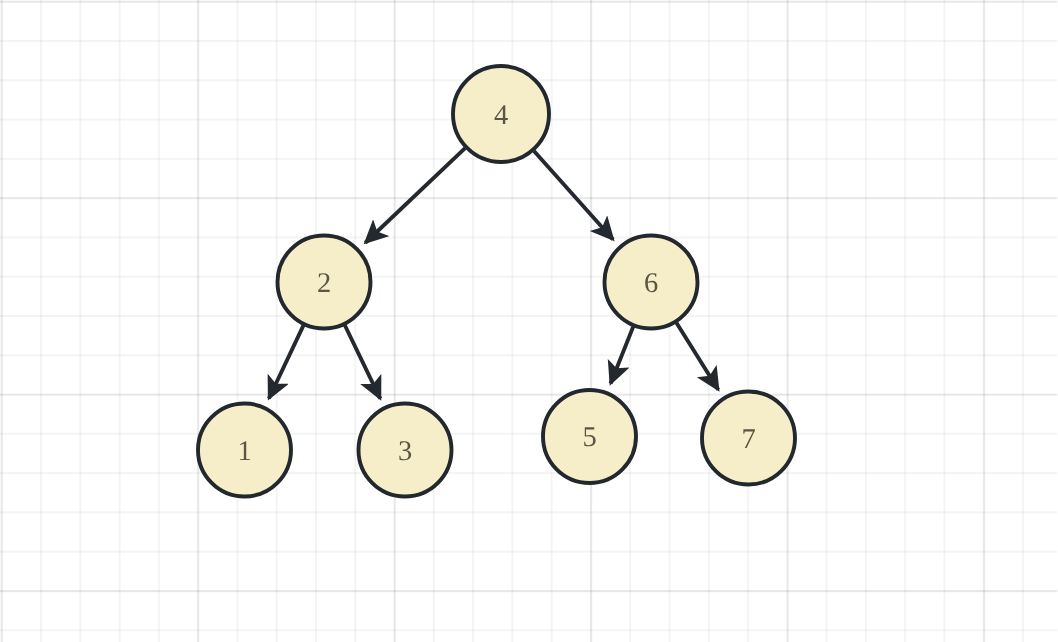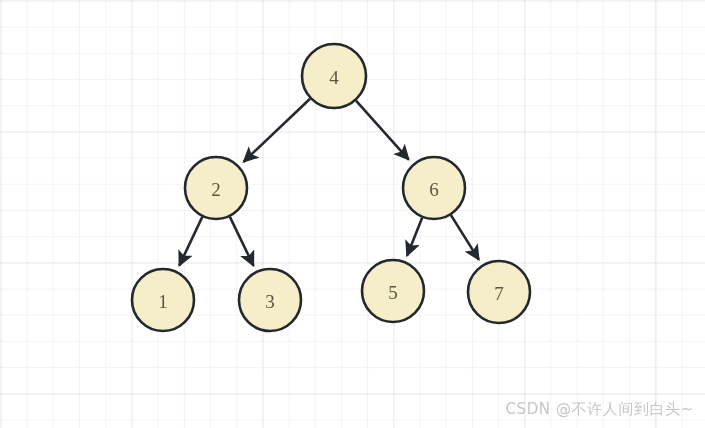--- a/index.html
+++ b/index.html
@@ -104,14 +104,13 @@
           <circle cx="393" cy="291" r="31" class="node-circle" fill="#f5eec8" stroke="#23282f"></circle>
           <text x="393" y="292" class="node-label">5</text>
         </g>
         <g>
           <circle cx="499" cy="292" r="31" class="node-circle" fill="#f5eec8" stroke="#23282f"></circle>
           <text x="499" y="293" class="node-label">7</text>
         </g>
       </g>
   </svg>
 
-  <div class="watermark">CSDN @不许人间到白头~</div>
 </div>
 
 </body></html>

